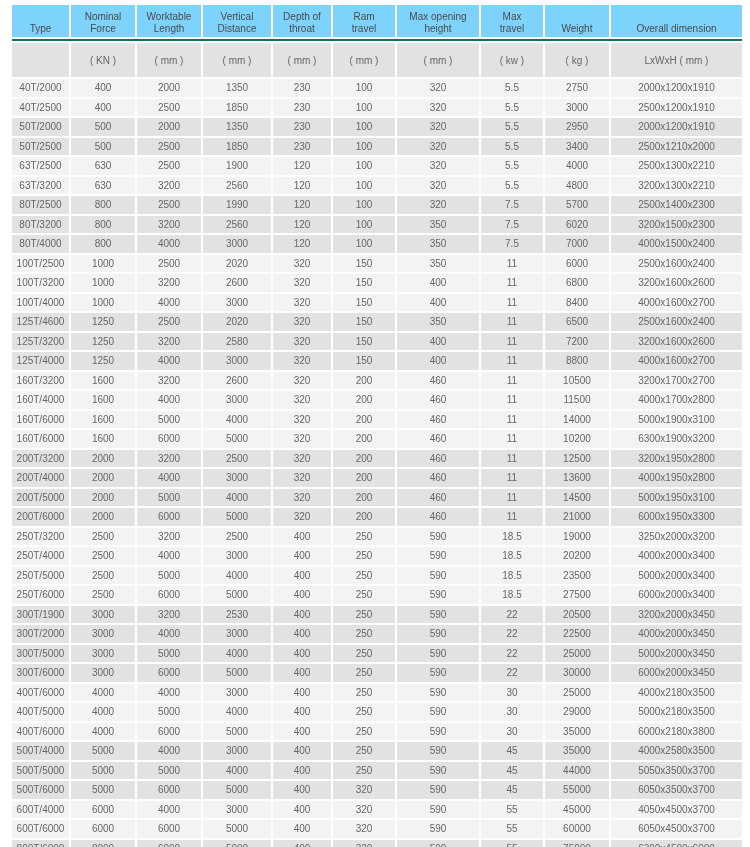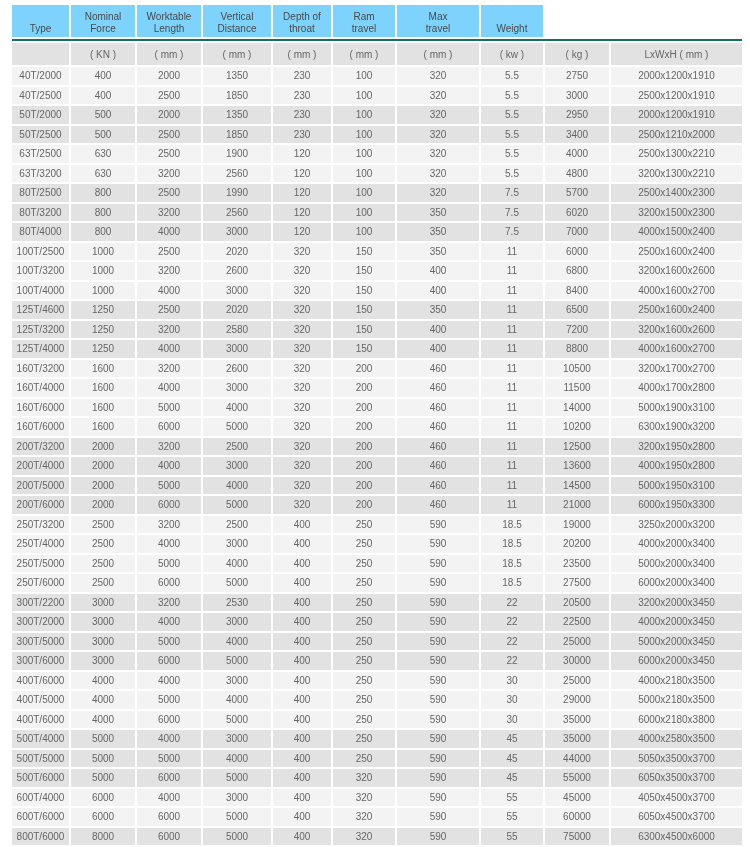--- a/index.html
+++ b/index.html
@@ -36,21 +36,21 @@
     color: var(--header-text, #4a4a4a);
     background: #7dd3fc;
     padding-bottom: 2px;
   }
   .header-rule {
     grid-column: 1 / -1;
     height: 2px;
     background: var(--accent, #157060);
   }
   .u-cell {
-    height: 22px;
+    height: 34px;
     display: flex;
     align-items: center;
     justify-content: center;
     font-size: 10px;
     color: var(--cell-text, #666666);
     background: var(--band-dark, #e2e2e2);
   }
   .cell {
     height: 17.5px;
     display: flex;
@@ -86,25 +86,32 @@
       </div>
       <div class="h-cell">
         <span>Depth of</span>
         <span>throat</span>
       </div>
       <div class="h-cell">
         <span>Ram</span>
         <span>travel</span>
       </div>
       <div class="h-cell">
+        <span>Max opening</span>
+        <span>height</span>
+      </div>
+      <div class="h-cell">
         <span>Max</span>
         <span>travel</span>
       </div>
       <div class="h-cell">
         <span>Weight</span>
+      </div>
+      <div class="h-cell">
+        <span>Overall dimension</span>
       </div>
       <div class="header-rule"></div>
       <div class="u-cell"></div>
       <div class="u-cell">( KN )</div>
       <div class="u-cell">( mm )</div>
       <div class="u-cell">( mm )</div>
       <div class="u-cell">( mm )</div>
       <div class="u-cell">( mm )</div>
       <div class="u-cell">( mm )</div>
       <div class="u-cell">( kw )</div>
@@ -130,21 +137,21 @@
       <div class="trow"><div class="cell light">160T/6000</div><div class="cell light">1600</div><div class="cell light">5000</div><div class="cell light">4000</div><div class="cell light">320</div><div class="cell light">200</div><div class="cell light">460</div><div class="cell light">11</div><div class="cell light">14000</div><div class="cell light">5000x1900x3100</div></div>
       <div class="trow"><div class="cell light">160T/6000</div><div class="cell light">1600</div><div class="cell light">6000</div><div class="cell light">5000</div><div class="cell light">320</div><div class="cell light">200</div><div class="cell light">460</div><div class="cell light">11</div><div class="cell light">10200</div><div class="cell light">6300x1900x3200</div></div>
       <div class="trow"><div class="cell dark">200T/3200</div><div class="cell dark">2000</div><div class="cell dark">3200</div><div class="cell dark">2500</div><div class="cell dark">320</div><div class="cell dark">200</div><div class="cell dark">460</div><div class="cell dark">11</div><div class="cell dark">12500</div><div class="cell dark">3200x1950x2800</div></div>
       <div class="trow"><div class="cell dark">200T/4000</div><div class="cell dark">2000</div><div class="cell dark">4000</div><div class="cell dark">3000</div><div class="cell dark">320</div><div class="cell dark">200</div><div class="cell dark">460</div><div class="cell dark">11</div><div class="cell dark">13600</div><div class="cell dark">4000x1950x2800</div></div>
       <div class="trow"><div class="cell dark">200T/5000</div><div class="cell dark">2000</div><div class="cell dark">5000</div><div class="cell dark">4000</div><div class="cell dark">320</div><div class="cell dark">200</div><div class="cell dark">460</div><div class="cell dark">11</div><div class="cell dark">14500</div><div class="cell dark">5000x1950x3100</div></div>
       <div class="trow"><div class="cell dark">200T/6000</div><div class="cell dark">2000</div><div class="cell dark">6000</div><div class="cell dark">5000</div><div class="cell dark">320</div><div class="cell dark">200</div><div class="cell dark">460</div><div class="cell dark">11</div><div class="cell dark">21000</div><div class="cell dark">6000x1950x3300</div></div>
       <div class="trow"><div class="cell light">250T/3200</div><div class="cell light">2500</div><div class="cell light">3200</div><div class="cell light">2500</div><div class="cell light">400</div><div class="cell light">250</div><div class="cell light">590</div><div class="cell light">18.5</div><div class="cell light">19000</div><div class="cell light">3250x2000x3200</div></div>
       <div class="trow"><div class="cell light">250T/4000</div><div class="cell light">2500</div><div class="cell light">4000</div><div class="cell light">3000</div><div class="cell light">400</div><div class="cell light">250</div><div class="cell light">590</div><div class="cell light">18.5</div><div class="cell light">20200</div><div class="cell light">4000x2000x3400</div></div>
       <div class="trow"><div class="cell light">250T/5000</div><div class="cell light">2500</div><div class="cell light">5000</div><div class="cell light">4000</div><div class="cell light">400</div><div class="cell light">250</div><div class="cell light">590</div><div class="cell light">18.5</div><div class="cell light">23500</div><div class="cell light">5000x2000x3400</div></div>
       <div class="trow"><div class="cell light">250T/6000</div><div class="cell light">2500</div><div class="cell light">6000</div><div class="cell light">5000</div><div class="cell light">400</div><div class="cell light">250</div><div class="cell light">590</div><div class="cell light">18.5</div><div class="cell light">27500</div><div class="cell light">6000x2000x3400</div></div>
-      <div class="trow"><div class="cell dark">300T/2200</div><div class="cell dark">3000</div><div class="cell dark">3200</div><div class="cell dark">2530</div><div class="cell dark">400</div><div class="cell dark">250</div><div class="cell dark">590</div><div class="cell dark">22</div><div class="cell dark">20500</div><div class="cell dark">3200x2000x3450</div></div>
+      <div class="trow"><div class="cell dark">300T/1900</div><div class="cell dark">3000</div><div class="cell dark">3200</div><div class="cell dark">2530</div><div class="cell dark">400</div><div class="cell dark">250</div><div class="cell dark">590</div><div class="cell dark">22</div><div class="cell dark">20500</div><div class="cell dark">3200x2000x3450</div></div>
       <div class="trow"><div class="cell dark">300T/2000</div><div class="cell dark">3000</div><div class="cell dark">4000</div><div class="cell dark">3000</div><div class="cell dark">400</div><div class="cell dark">250</div><div class="cell dark">590</div><div class="cell dark">22</div><div class="cell dark">22500</div><div class="cell dark">4000x2000x3450</div></div>
       <div class="trow"><div class="cell dark">300T/5000</div><div class="cell dark">3000</div><div class="cell dark">5000</div><div class="cell dark">4000</div><div class="cell dark">400</div><div class="cell dark">250</div><div class="cell dark">590</div><div class="cell dark">22</div><div class="cell dark">25000</div><div class="cell dark">5000x2000x3450</div></div>
       <div class="trow"><div class="cell dark">300T/6000</div><div class="cell dark">3000</div><div class="cell dark">6000</div><div class="cell dark">5000</div><div class="cell dark">400</div><div class="cell dark">250</div><div class="cell dark">590</div><div class="cell dark">22</div><div class="cell dark">30000</div><div class="cell dark">6000x2000x3450</div></div>
       <div class="trow"><div class="cell light">400T/6000</div><div class="cell light">4000</div><div class="cell light">4000</div><div class="cell light">3000</div><div class="cell light">400</div><div class="cell light">250</div><div class="cell light">590</div><div class="cell light">30</div><div class="cell light">25000</div><div class="cell light">4000x2180x3500</div></div>
       <div class="trow"><div class="cell light">400T/5000</div><div class="cell light">4000</div><div class="cell light">5000</div><div class="cell light">4000</div><div class="cell light">400</div><div class="cell light">250</div><div class="cell light">590</div><div class="cell light">30</div><div class="cell light">29000</div><div class="cell light">5000x2180x3500</div></div>
       <div class="trow"><div class="cell light">400T/6000</div><div class="cell light">4000</div><div class="cell light">6000</div><div class="cell light">5000</div><div class="cell light">400</div><div class="cell light">250</div><div class="cell light">590</div><div class="cell light">30</div><div class="cell light">35000</div><div class="cell light">6000x2180x3800</div></div>
       <div class="trow"><div class="cell dark">500T/4000</div><div class="cell dark">5000</div><div class="cell dark">4000</div><div class="cell dark">3000</div><div class="cell dark">400</div><div class="cell dark">250</div><div class="cell dark">590</div><div class="cell dark">45</div><div class="cell dark">35000</div><div class="cell dark">4000x2580x3500</div></div>
       <div class="trow"><div class="cell dark">500T/5000</div><div class="cell dark">5000</div><div class="cell dark">5000</div><div class="cell dark">4000</div><div class="cell dark">400</div><div class="cell dark">250</div><div class="cell dark">590</div><div class="cell dark">45</div><div class="cell dark">44000</div><div class="cell dark">5050x3500x3700</div></div>
       <div class="trow"><div class="cell dark">500T/6000</div><div class="cell dark">5000</div><div class="cell dark">6000</div><div class="cell dark">5000</div><div class="cell dark">400</div><div class="cell dark">320</div><div class="cell dark">590</div><div class="cell dark">45</div><div class="cell dark">55000</div><div class="cell dark">6050x3500x3700</div></div>
       <div class="trow"><div class="cell light">600T/4000</div><div class="cell light">6000</div><div class="cell light">4000</div><div class="cell light">3000</div><div class="cell light">400</div><div class="cell light">320</div><div class="cell light">590</div><div class="cell light">55</div><div class="cell light">45000</div><div class="cell light">4050x4500x3700</div></div>

